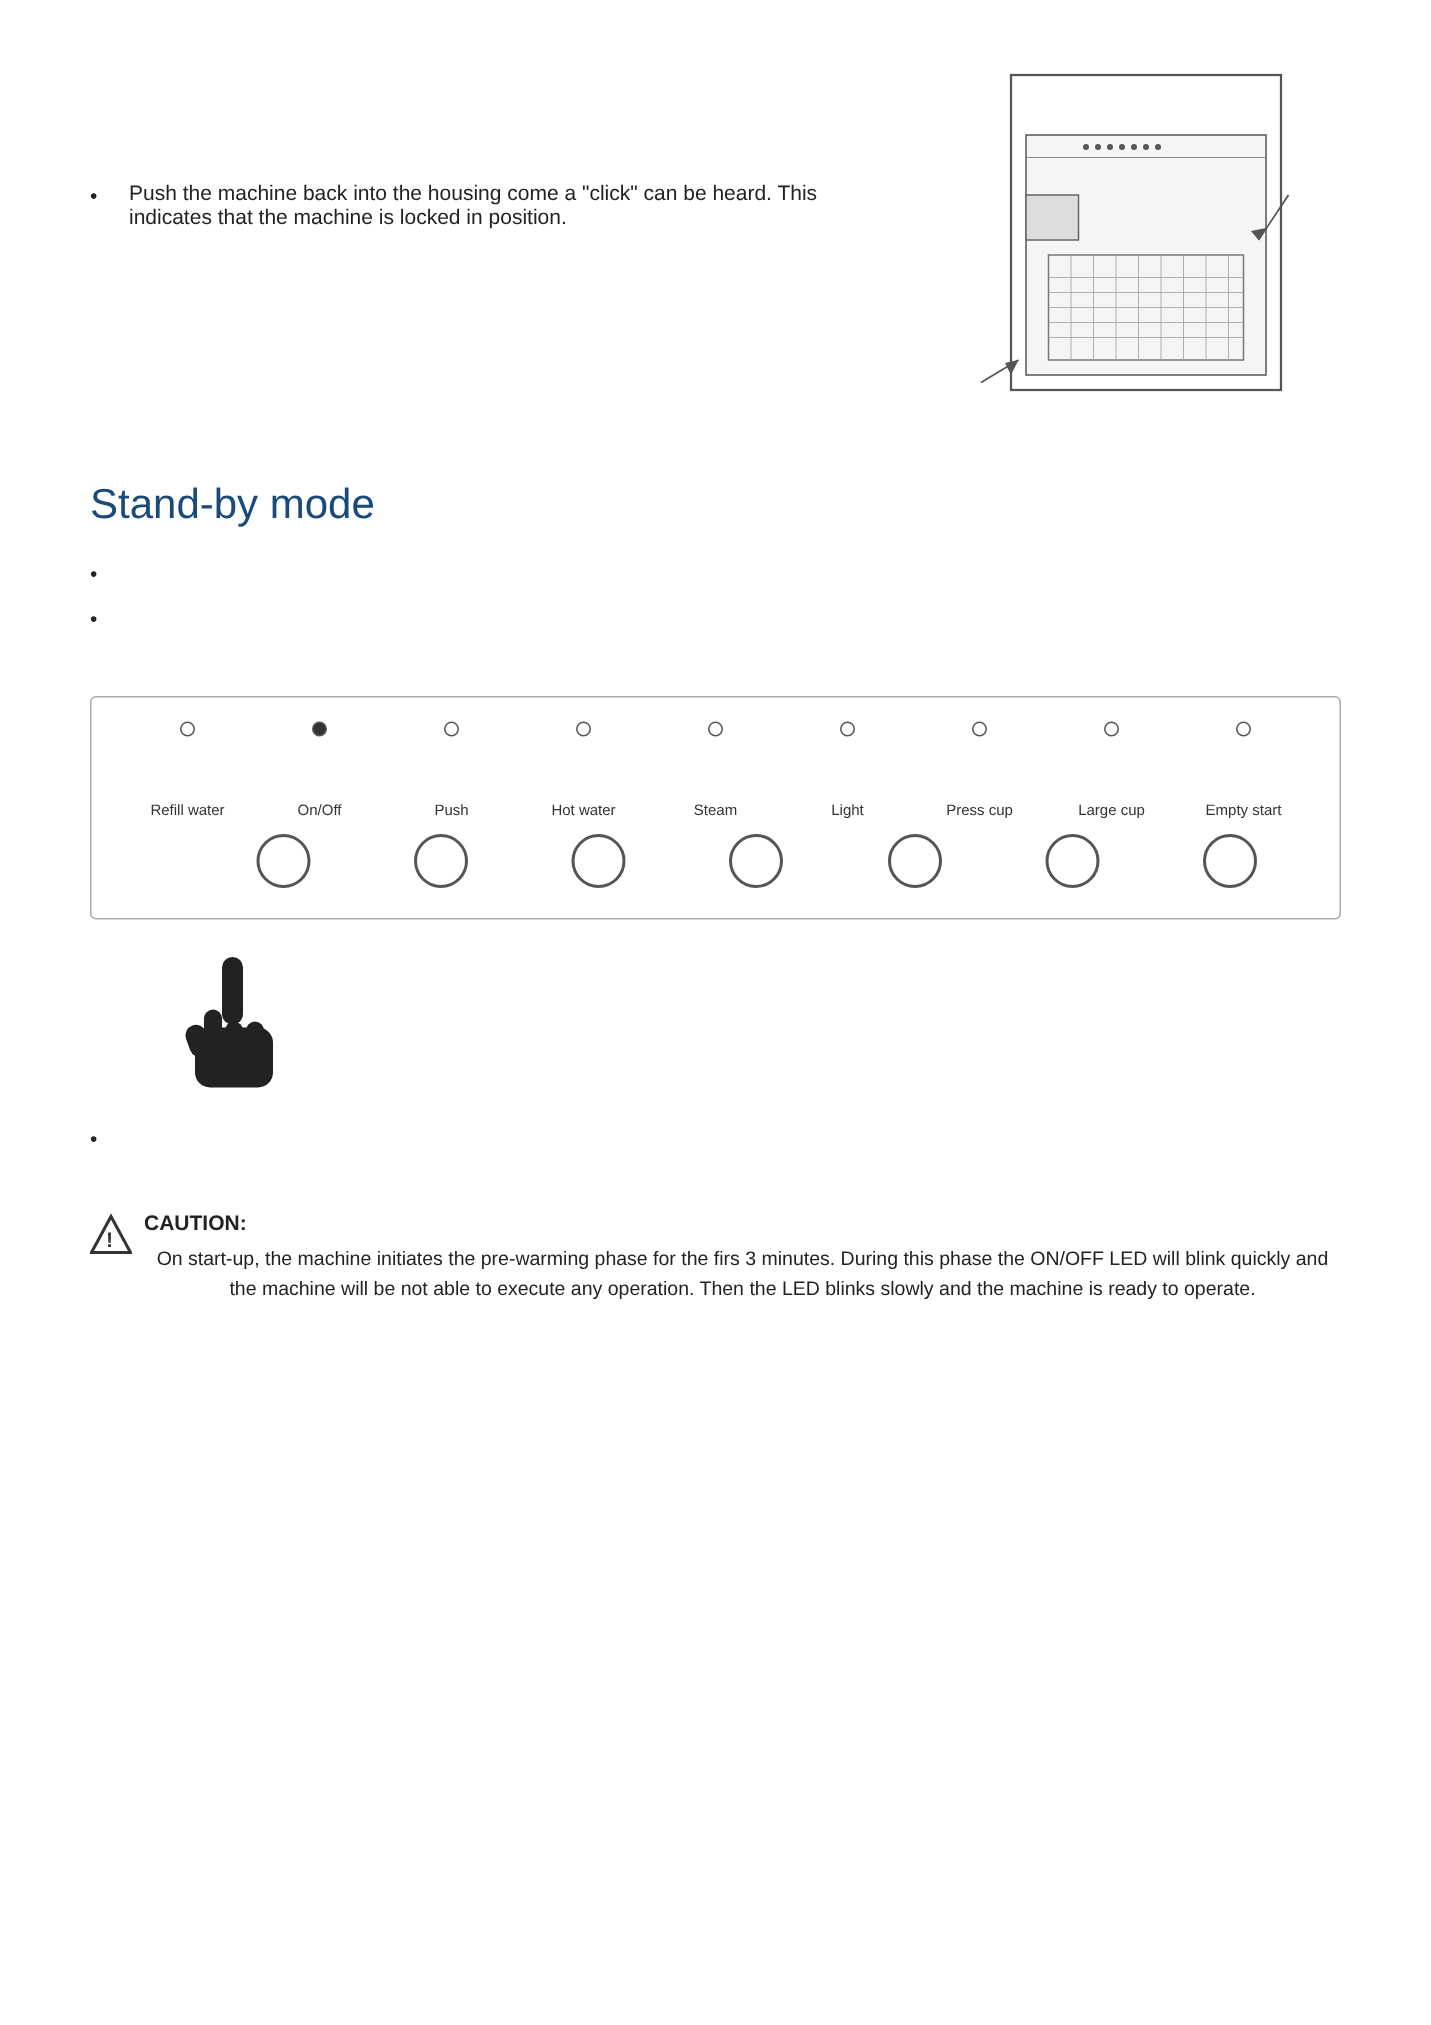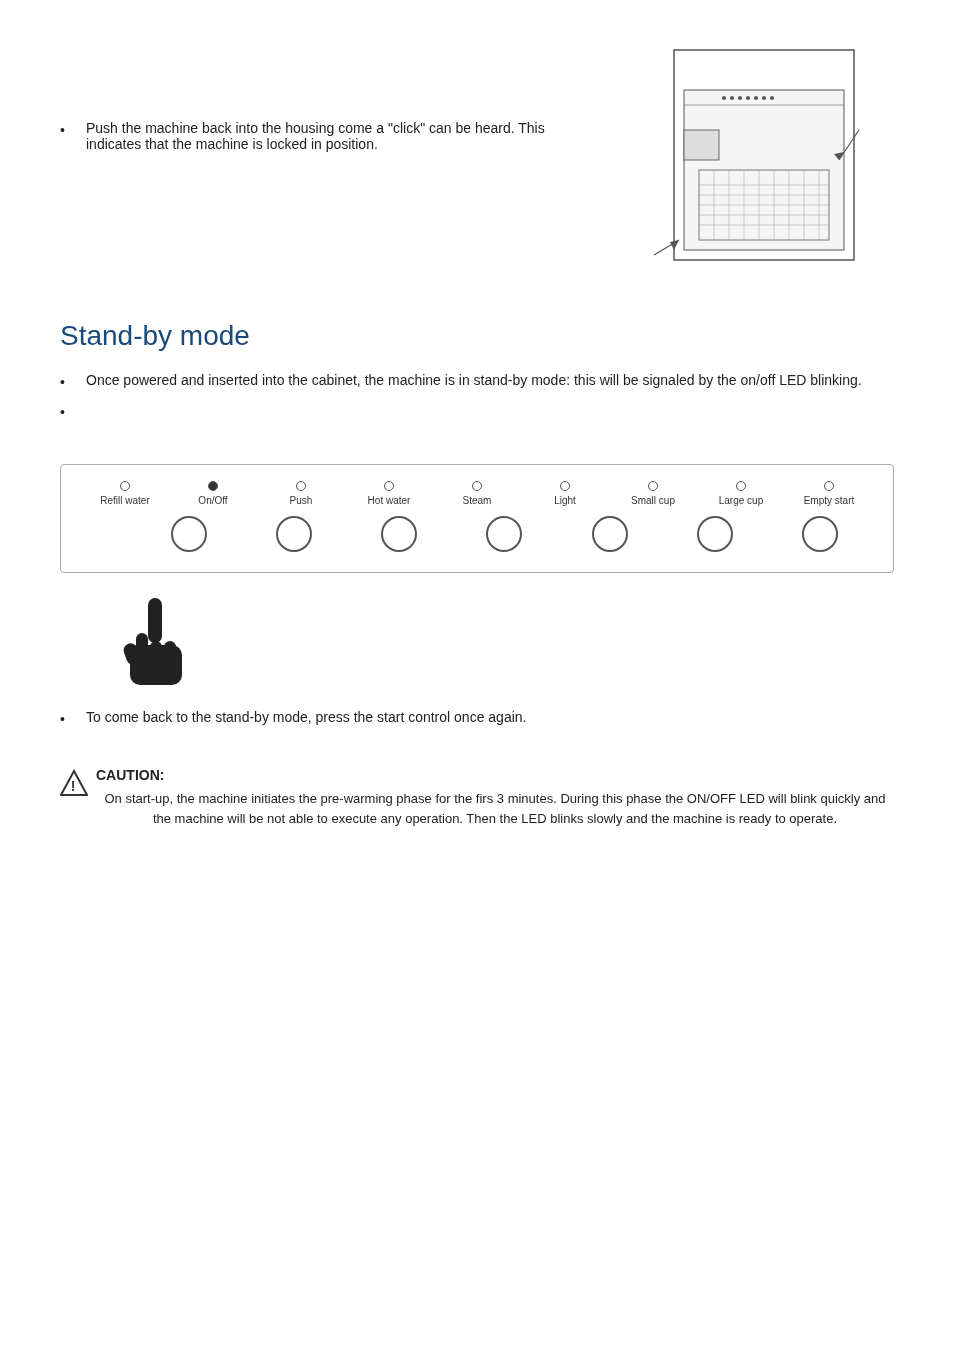--- a/index.html
+++ b/index.html
@@ -65,20 +65,21 @@
       display: flex;
       align-items: center;
       justify-content: space-around;
       margin-bottom: 6px;
     }
     .indicator-group {
       display: flex;
       flex-direction: column;
       align-items: center;
       min-width: 55px;
+      gap: 40px;
     }
     .led-circle {
       width: 10px;
       height: 10px;
       border-radius: 50%;
       border: 1.5px solid #555;
       margin-bottom: 4px;
     }
     .led-filled {
       background: #333;
@@ -191,21 +192,20 @@
       <polygon points="65,200 56,202 60,210" fill="#555"></polygon>
     </svg>
   </div>
 </div>
 
 <h2>Stand-by mode</h2>
 
 <div class="section-content">
   <div class="bullet-item">
     <span class="bullet-dot">•</span>
-    <span>Once powered and inserted into the cabinet, the machine is in stand-by mode: this will be signaled by the on/off LED blinking.</span>
   </div>
   <div class="bullet-item">
     <span class="bullet-dot">•</span>
   </div>
 </div>
 
 <div class="panel-container">
   <div class="control-panel">
     <div class="indicators-row">
 
@@ -234,21 +234,21 @@
         <span class="indicator-label">Steam</span>
       </div>
 
       <div class="indicator-group">
         <div class="led-circle"></div>
         <span class="indicator-label">Light</span>
       </div>
 
       <div class="indicator-group">
         <div class="led-circle"></div>
-        <span class="indicator-label">Small cup</span>
+        <span class="indicator-label">Press cup</span>
       </div>
 
       <div class="indicator-group">
         <div class="led-circle"></div>
         <span class="indicator-label">Large cup</span>
       </div>
 
       <div class="indicator-group">
         <div class="led-circle"></div>
         <span class="indicator-label">Empty start</span>
@@ -280,21 +280,20 @@
 
       <rect x="5" y="50" width="14" height="22" rx="7" fill="#222" transform="rotate(-20 12 61)"></rect>
 
       <rect x="10" y="52" width="52" height="40" rx="10" fill="#222"></rect>
     </g>
   </svg>
 </div>
 
 <div class="bullet-item" style="margin-top: 16px;">
   <span class="bullet-dot">•</span>
-  <span>To come back to the stand-by mode, press the start control once again.</span>
 </div>
 
 <div class="caution-section" style="margin-top: 40px;">
   <div class="caution-icon">
     <svg width="28" height="28" viewBox="0 0 28 28">
       <polygon points="14,2 27,26 1,26" fill="none" stroke="#333" stroke-width="2"></polygon>
       <text x="13" y="22" font-size="14" fill="#333" font-weight="bold" text-anchor="middle">!</text>
     </svg>
   </div>
   <div class="caution-text">

